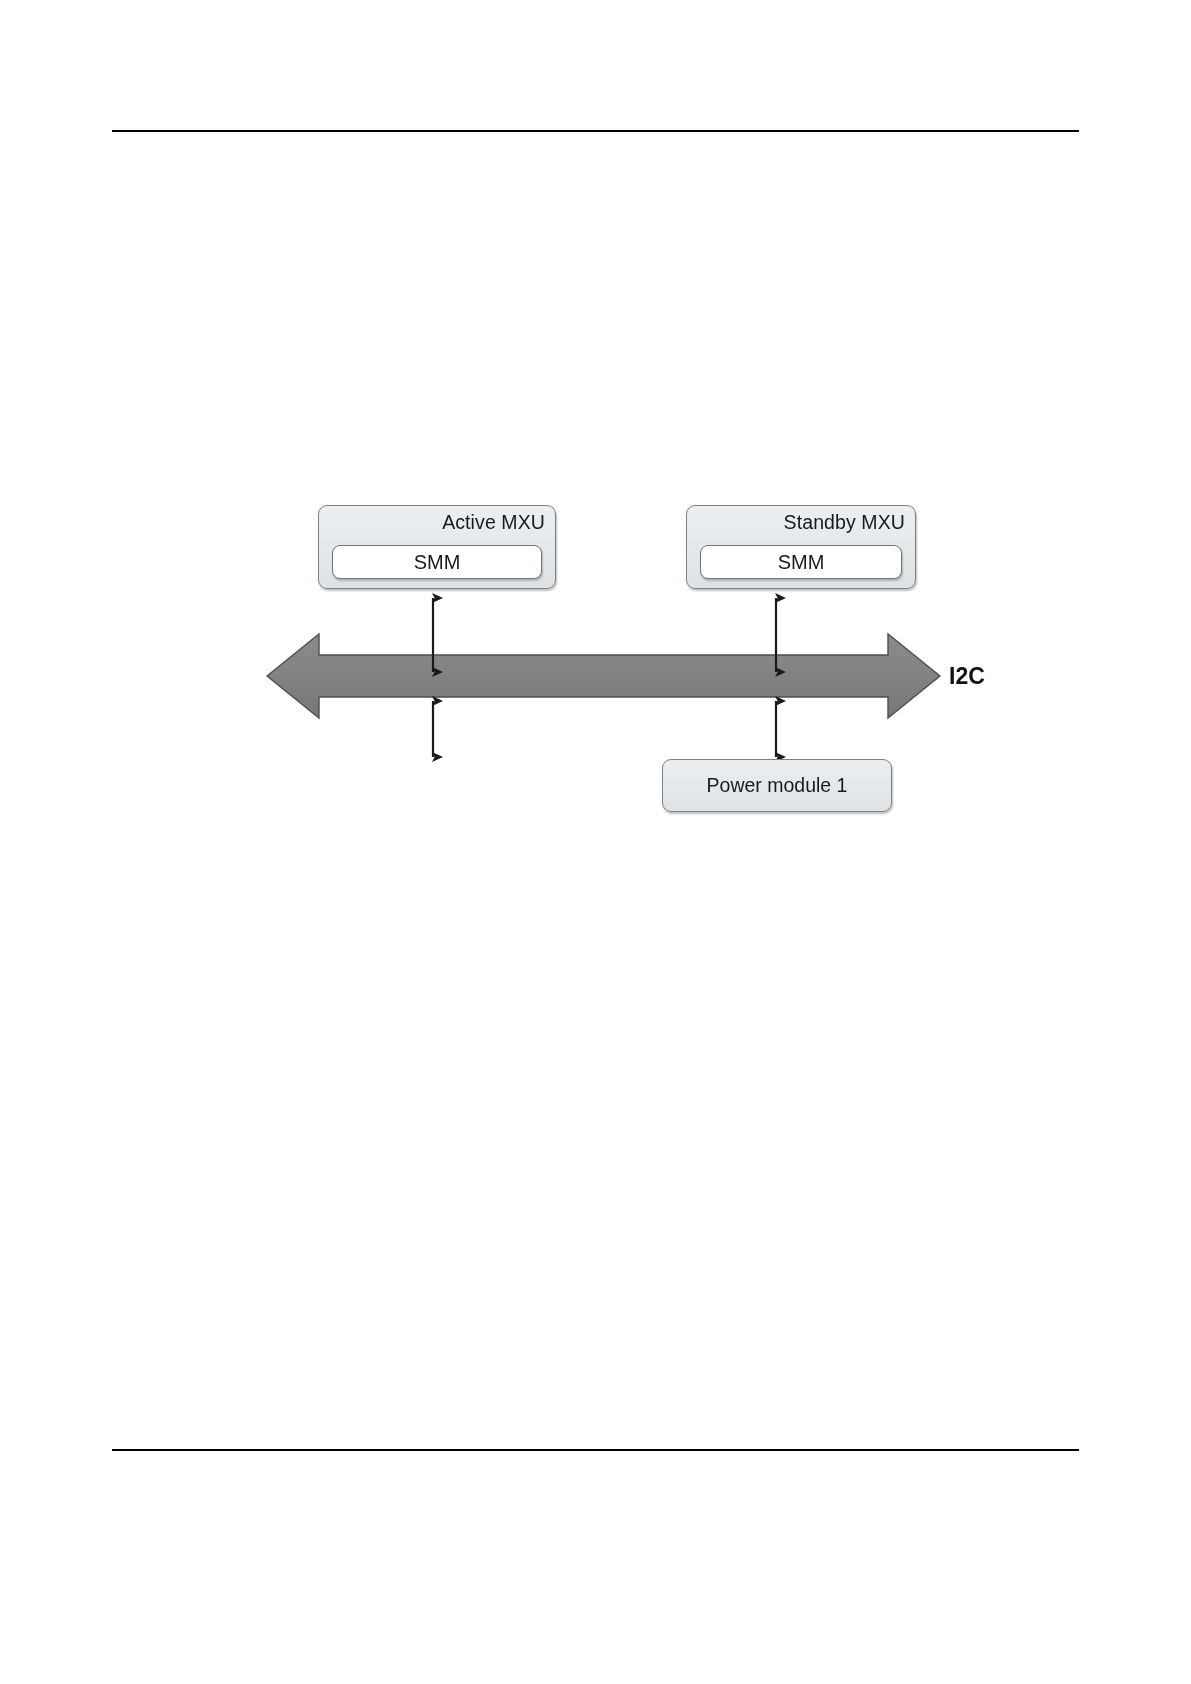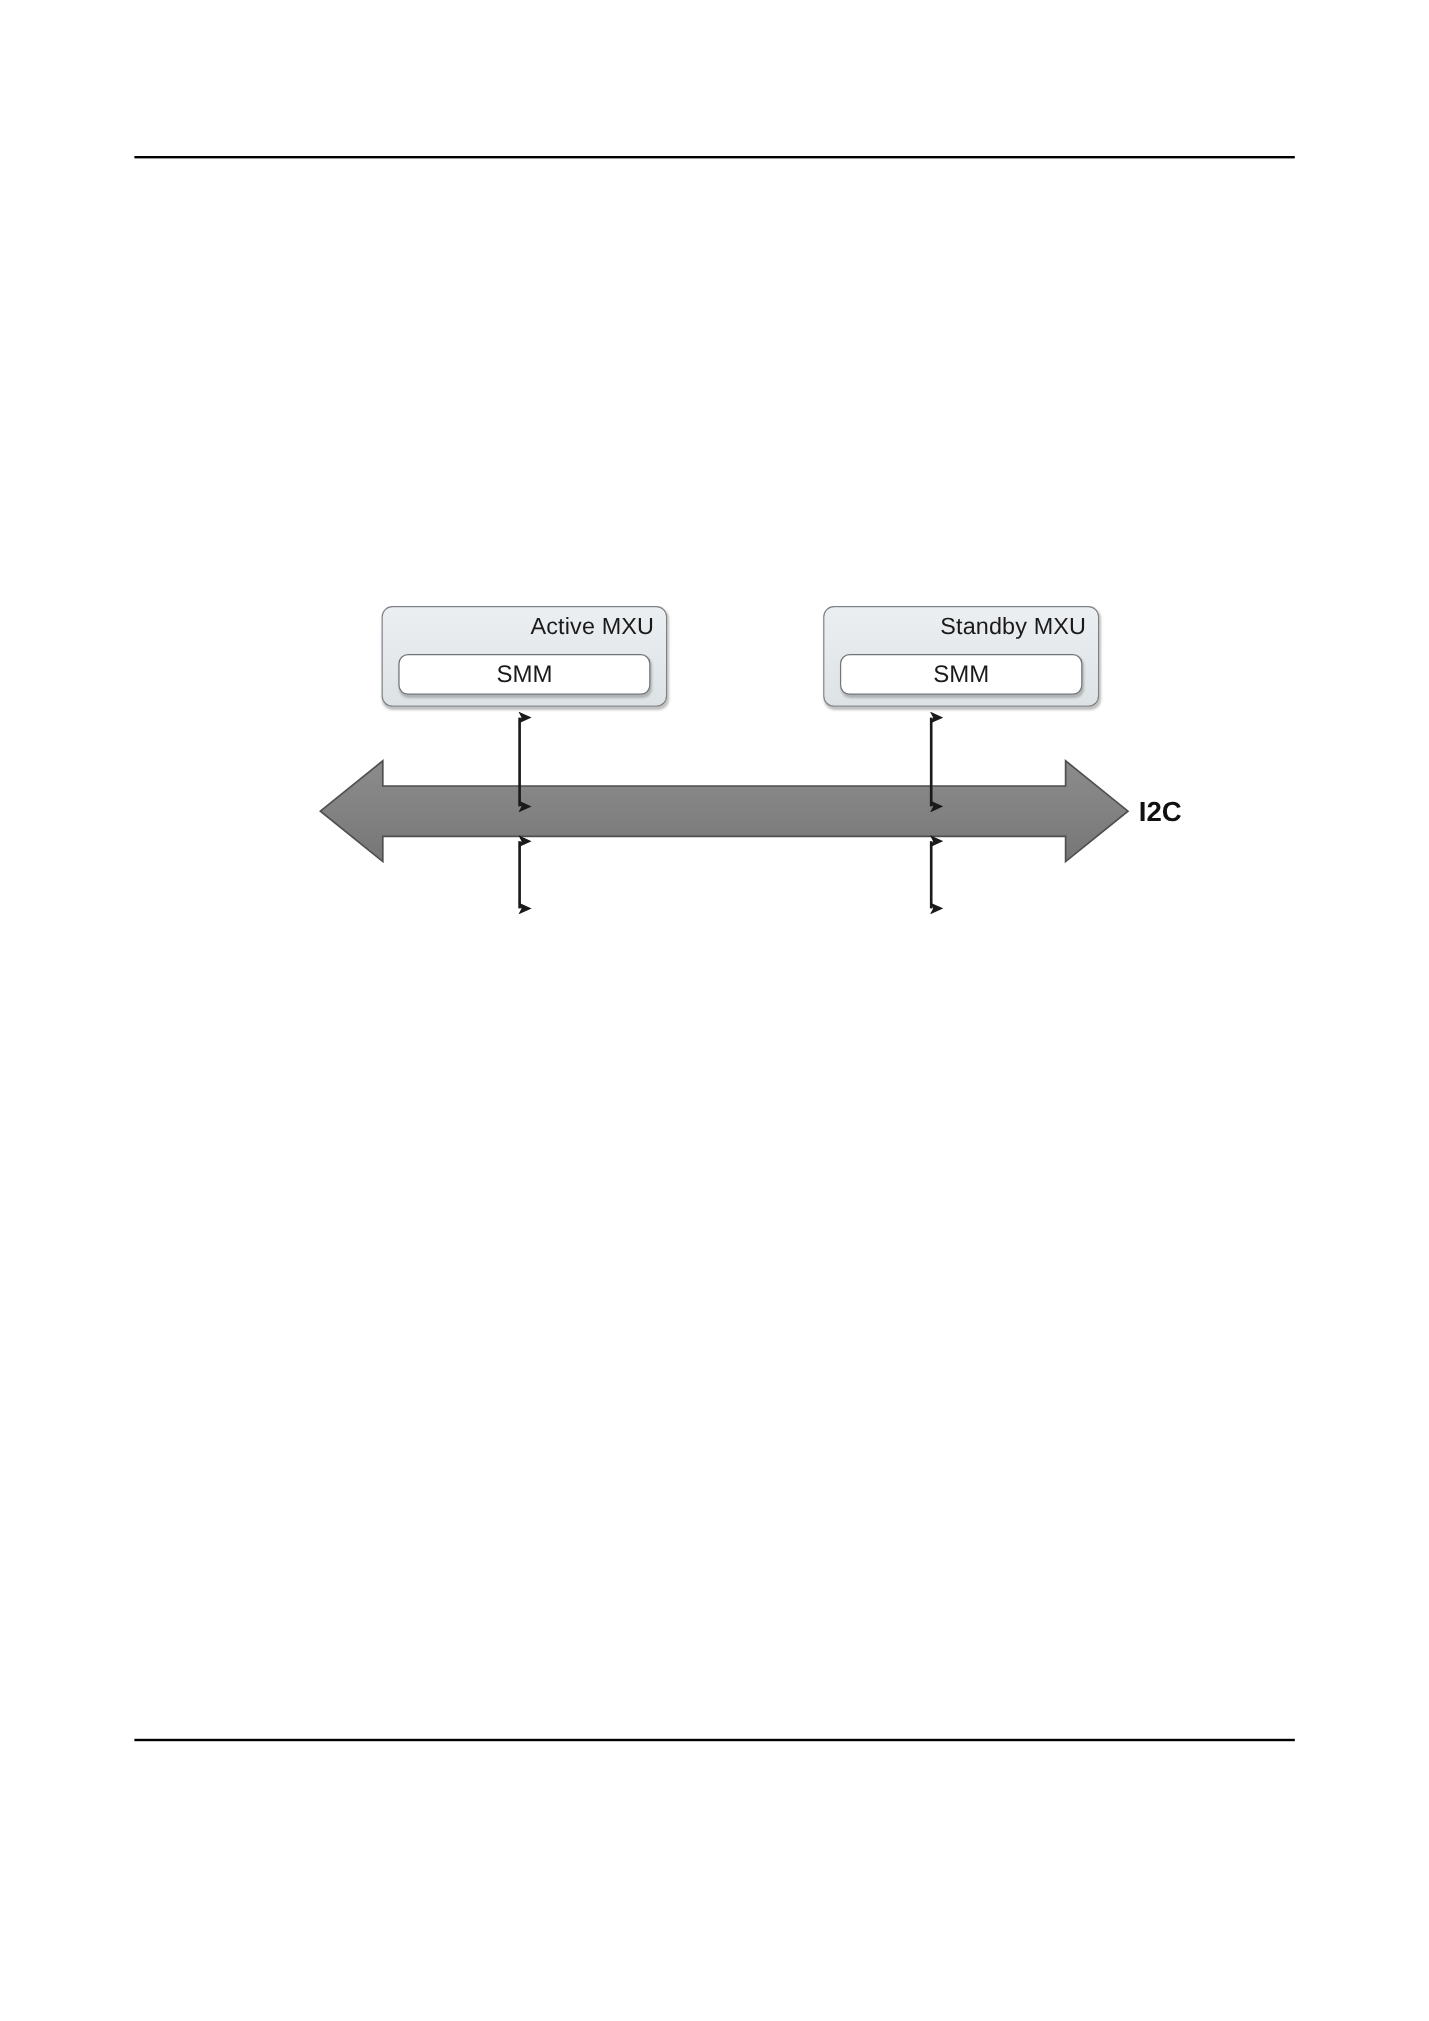--- a/index.html
+++ b/index.html
@@ -190,17 +190,20 @@
     </div>
 
     <div class="mxu-box" id="mxu-standby">
       <span class="mxu-title">Standby MXU</span>
       <div class="smm-box">
         <span class="smm-label">SMM</span>
       </div>
     </div>
 
 
+    <div class="pm-box" id="pm-1">
+      <span class="pm-label">Power module 1</span>
+    </div>
 
     <div class="i2c-label">I2C</div>
 
   </div>
 </div>
 
 </body></html>

